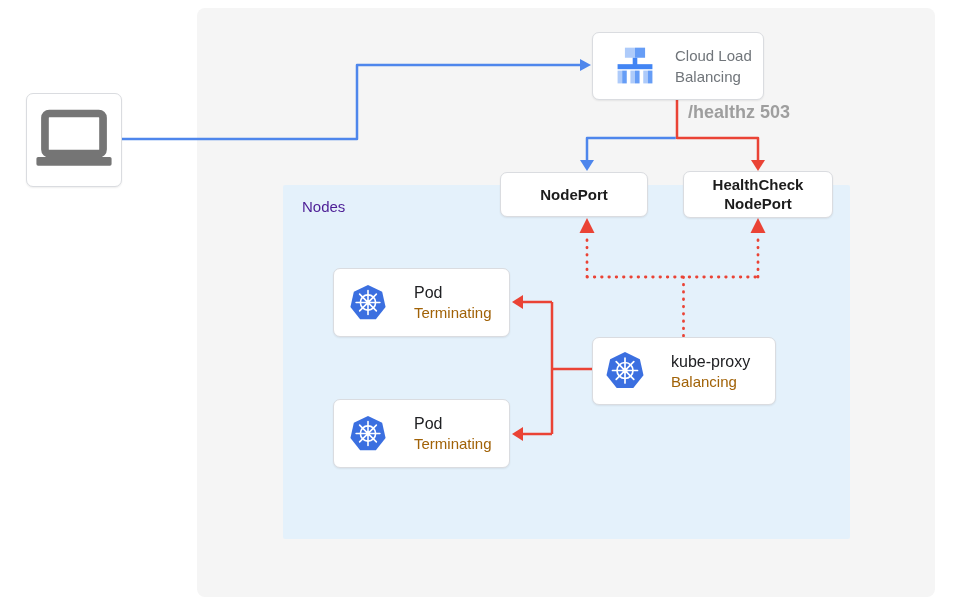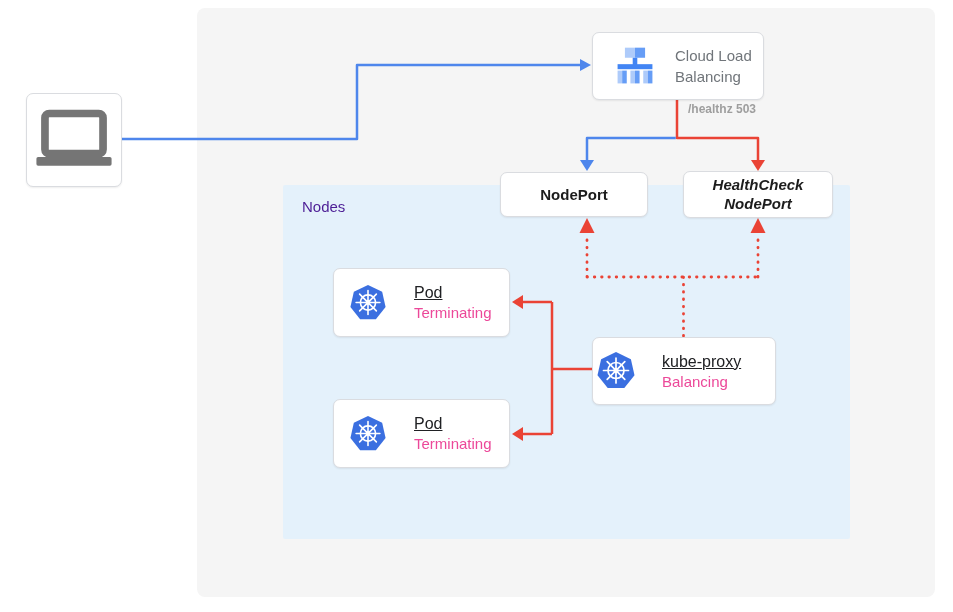--- a/index.html
+++ b/index.html
@@ -15,30 +15,30 @@
   .node-box { position:absolute; background:#fff; border:1px solid #dadce0; border-radius:7px;
               box-shadow:0 1px 2px rgba(0,0,0,0.07); display:flex; align-items:center; }
 
   .client-box { left:26px; top:93px; width:96px; height:94px; justify-content:center; }
 
   .clb-box { left:592px; top:32px; width:172px; height:68px; padding-left:20px; gap:18px; }
   .clb-title { font-size:15px; line-height:1.4; color:#70757a; width:92px; }
 
   .port-box { font-weight:bold; font-size:15px; color:#1c1c1c; justify-content:center; text-align:center; }
   .nodeport-box { left:500px; top:172px; width:148px; height:45px; }
-  .hc-nodeport-box { left:683px; top:171px; width:150px; height:47px; line-height:1.25; padding:0 8px;font-style:italic; }
+  .hc-nodeport-box { left:683px; top:171px; width:150px; height:47px; line-height:1.25; padding:0 8px; }
 
   .k8s-box .text-col { display:flex; flex-direction:column; line-height:1.32; }
-  .k8s-title { font-size:16px; color:#202124;text-decoration:underline; }
-  .k8s-sub { font-size:15px; color:#ec4899; }
+  .k8s-title { font-size:16px; color:#202124; }
+  .k8s-sub { font-size:15px; color:#a16207; }
   .pod-box-1 { left:333px; top:268px; width:177px; height:69px; padding-left:15px; gap:27px; }
   .pod-box-2 { left:333px; top:399px; width:177px; height:69px; padding-left:15px; gap:27px; }
-  .kube-proxy-box { left:592px; top:337px; width:184px; height:68px; padding-left:3px; gap:26px; }
+  .kube-proxy-box { left:592px; top:337px; width:184px; height:68px; padding-left:12px; gap:26px; }
 
-  .healthz-label { position:absolute; left:688px; top:102px; font-size:12px; font-weight:bold; color:#9e9e9e; }
+  .healthz-label { position:absolute; left:688px; top:102px; font-size:18px; font-weight:bold; color:#9e9e9e; }
 
   .connector-layer { position:absolute; left:0; top:0; width:953px; height:612px; pointer-events:none; }
   .stroke-blue { stroke:var(--blue-line,#4e86ec); fill:none; stroke-width:2.5; stroke-linejoin:round; }
   .fill-blue   { fill:var(--blue-line,#4e86ec); stroke:none; }
   .stroke-red  { stroke:var(--red-line,#ea4335); fill:none; stroke-width:2.5; stroke-linejoin:round; }
   .fill-red    { fill:var(--red-line,#ea4335); stroke:none; }
   .dotted-red  { stroke:var(--red-line,#ea4335); fill:none; stroke-width:2.8;
                  stroke-dasharray:0.5 6.8; stroke-linecap:round; }
 </style>
 </head>

